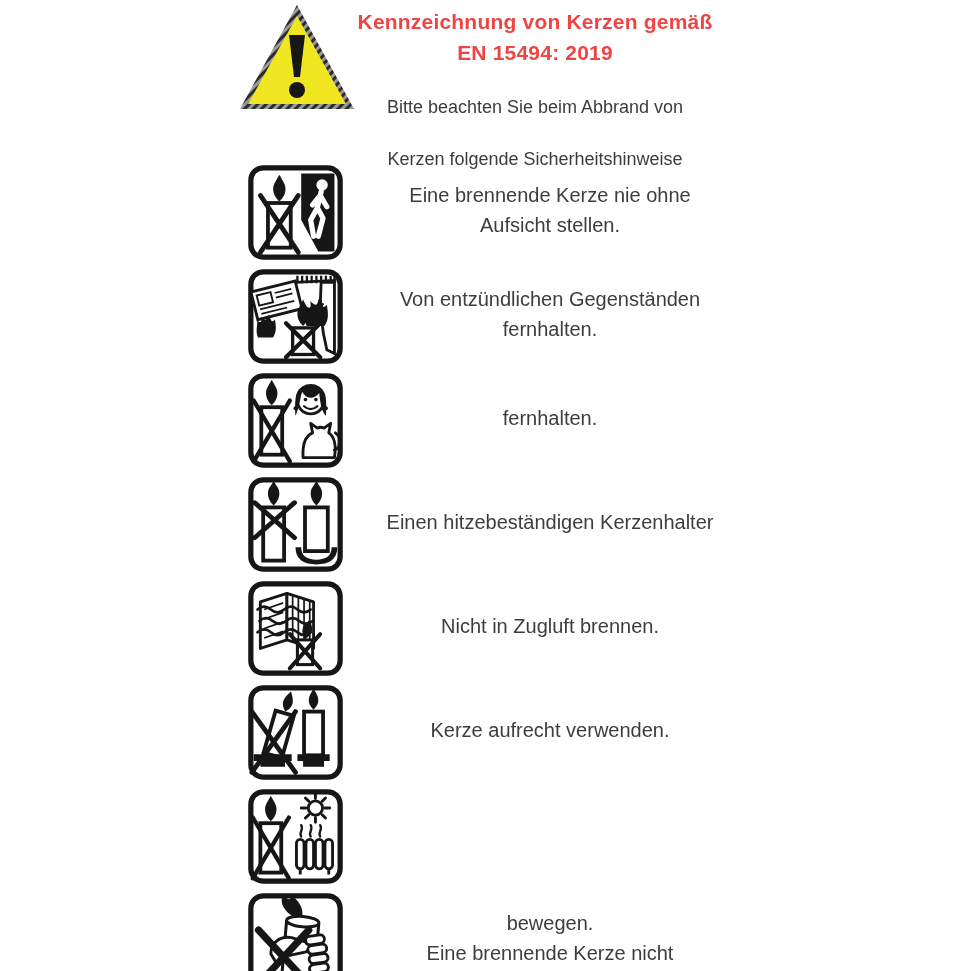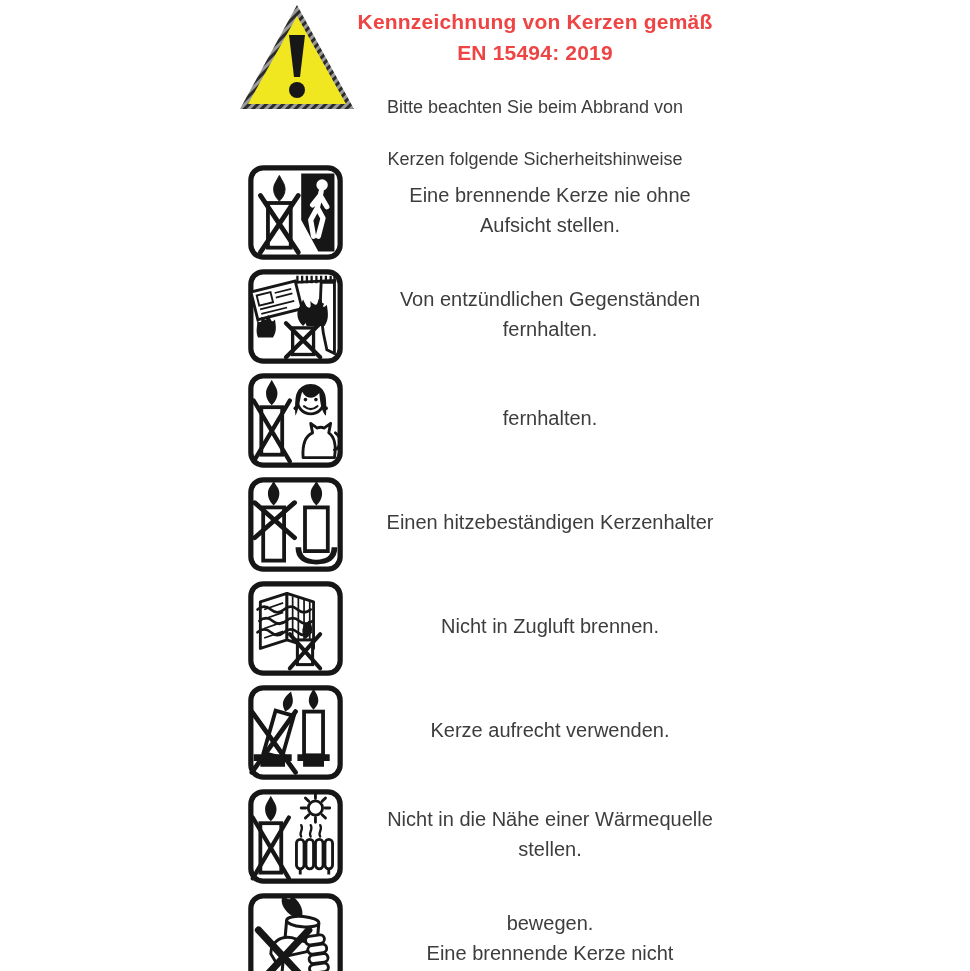--- a/index.html
+++ b/index.html
@@ -192,24 +192,20 @@
           <circle cx="71" cy="20" r="7.5" fill="#fff" stroke="#161616" stroke-width="3"></circle>
           <path d="M71,5 V10 M71,30 V35 M56,20 H61 M81,20 H86 M60.4,9.4 L64,13 M78,27 L81.6,30.6 M81.6,9.4 L78,13 M64,27 L60.4,30.6" stroke="#161616" stroke-width="3" stroke-linecap="round"></path>
           <path d="M56,50 C53,46 59,43 56,38 M66,50 C63,46 69,43 66,38 M76,50 C73,46 79,43 76,38" fill="none" stroke="#161616" stroke-width="2.4" stroke-linecap="round"></path>
           <rect x="51" y="53" width="8" height="31" rx="4" fill="#fff" stroke="#161616" stroke-width="3"></rect>
           <rect x="61" y="53" width="8" height="31" rx="4" fill="#fff" stroke="#161616" stroke-width="3"></rect>
           <rect x="71" y="53" width="8" height="31" rx="4" fill="#fff" stroke="#161616" stroke-width="3"></rect>
           <rect x="81" y="53" width="8" height="31" rx="4" fill="#fff" stroke="#161616" stroke-width="3"></rect>
           <path d="M55,84 V90 M85,84 V90" stroke="#161616" stroke-width="3"></path>
         </svg>
       </div>
-      <div class="row-text">
-        <div>Nicht in die Nähe einer Wärmequelle</div>
-        <div>stellen.</div>
-      </div>
     </div>
 
     <div class="row">
       <div class="icon-box">
         <svg viewBox="0 0 100 100">
           <rect x="3" y="3" width="94" height="94" rx="13" fill="#fff" stroke="#161616" stroke-width="5.5"></rect>
           <path d="M50,26 C40,21 32,11 37,2 C42,8 46,8 45,2 C53,7 59,16 57,25 C55,28 52,28 50,26 Z" fill="#161616"></path>
           <g transform="rotate(5 55 60)">
             <path d="M38,30 L38,94 L72,94 L72,30" fill="#fff" stroke="#161616" stroke-width="3.2"></path>
             <ellipse cx="55" cy="30" rx="17" ry="5.5" fill="#fff" stroke="#161616" stroke-width="3.2"></ellipse>

